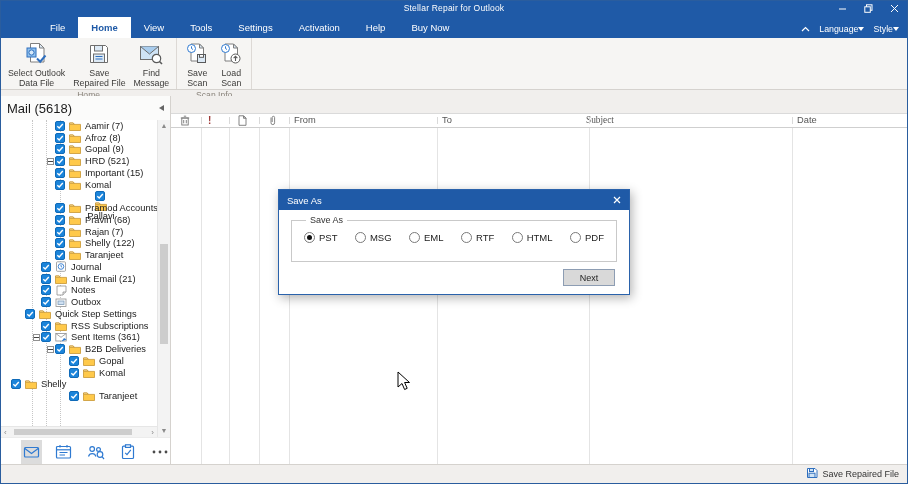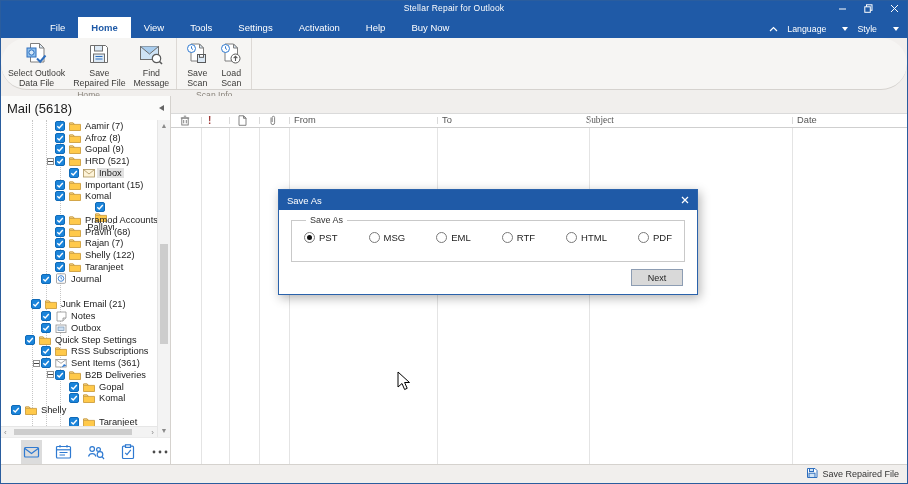--- a/index.html
+++ b/index.html
@@ -12,24 +12,24 @@
             display:flex;align-items:center;justify-content:center;}
   .titlebar .title{color:#fff;font-size:8.5px;letter-spacing:.2px;}
   .win-controls{position:absolute;right:8px;top:1px;display:flex;gap:16px;align-items:center;height:12px;}
   .win-controls span{display:inline-flex;align-items:center;justify-content:center;width:10px;height:10px;}
   
   .menubar{position:absolute;top:14px;left:0;right:0;height:23px;background:#1f5aa7;}
   #menu-tabs{position:absolute;left:36px;bottom:0;display:flex;height:21px;}
   .tab{color:#fff;font-size:9.5px;padding:0 13px;display:flex;align-items:center;height:21px;}
   .tab.active{background:#fff;color:#1f5aa7;font-weight:bold;}
   .menu-right{position:absolute;right:8px;bottom:4px;display:flex;align-items:center;gap:9px;color:#fff;font-size:8.8px;}
-  .menu-right-item{display:flex;align-items:center;gap:16px;}
+  .menu-right-item{display:flex;align-items:center;gap:0;}
   .caret-down{width:0;height:0;border-left:3px solid transparent;border-right:3px solid transparent;border-top:4px solid #fff;}
   
-  .ribbon{position:absolute;top:37px;left:0;right:0;height:52px;background:#f6f5f3;border-bottom:1px solid #d5d2ce;border-radius:29px;}
+  .ribbon{position:absolute;top:37px;left:0;right:0;height:52px;background:#f6f5f3;border-bottom:1px solid #d5d2ce;}
   #ribbon-groups{display:flex;height:100%;}
   .ribbon-group{display:flex;flex-direction:column;height:100%;border-right:1px solid #ddd9d5;padding:0 3px;}
   .rg-buttons{flex:1;display:flex;align-items:flex-start;padding-top:2px;}
   .rbtn{display:flex;flex-direction:column;align-items:center;font-size:8.8px;color:#3c3b39;
         padding:1px 4px;text-align:center;white-space:pre-line;line-height:1.18;cursor:default;}
   .rbtn svg{margin-bottom:1px;}
   .rg-label{font-size:8.6px;color:#8a847c;text-align:center;padding:0 0 3px;}
   
   .sidebar{position:absolute;top:95px;left:0;width:170px;bottom:19px;background:#fff;border-right:1px solid #d5d2ce;}
   .sidebar-header{position:absolute;top:0;left:0;right:0;height:24px;background:#fbfbfa;
@@ -60,21 +60,21 @@
   .main{position:absolute;top:95px;left:170px;right:0;bottom:19px;background:#fff;}
   .main-topstrip{position:absolute;top:0;left:0;right:0;height:17px;background:#f1efed;}
   .table-header{position:absolute;top:17px;left:0;right:0;height:15px;background:#fff;
                 border-top:1px solid #dadada;border-bottom:1px solid #cfcfcf;font-size:9.3px;color:#555;}
   .hcell{position:absolute;top:1px;}
   .hsep{position:absolute;top:3px;bottom:3px;border-left:1px solid #d9d9d9;}
   .table-body{position:absolute;top:32px;left:0;right:0;bottom:0;background:#fff;}
   .vgrid{position:absolute;top:0;bottom:0;border-left:1px solid #e4e4e4;}
   .imp{color:#9e3a38;font-weight:bold;font-size:10px;}
   
-  .dialog{position:absolute;left:277px;top:188px;width:420px;height:106px;background:#fff;
+  .dialog{position:absolute;left:277px;top:188px;width:352px;height:106px;background:#fff;
           border:1px solid #2a62ab;box-shadow:2px 3px 10px rgba(0,0,0,.3);z-index:50;}
   .dialog-title{height:20px;background:#1f5aa7;color:#fff;font-size:9.5px;display:flex;
                 align-items:center;justify-content:space-between;padding:0 8px;}
   .dialog fieldset{margin:5px 12px 0;border:1px solid #c9c9c9;height:47px;padding:0 12px;}
   .dialog legend{font-size:9px;color:#333;padding:0 4px;margin-left:2px;}
   .opts{display:flex;justify-content:space-between;align-items:center;margin-top:7px;}
   .radio-opt{display:flex;align-items:center;font-size:9.5px;color:#222;}
   .radio{width:11px;height:11px;border:1px solid #7a7a7a;border-radius:50%;background:#fff;
          display:inline-flex;align-items:center;justify-content:center;margin-right:4px;flex:none;}
   .radio.checked::after{content:"";width:5px;height:5px;border-radius:50%;background:#111;}
@@ -264,36 +264,20 @@
             </svg>
           </span>
           <span class="ticon">
             <svg width="12" height="10">
               <path d="M0.5,2 L4.2,2 L5.4,3.4 L11.5,3.4 L11.5,9.5 L0.5,9.5 Z" fill="#ffc94a" stroke="#c89632" stroke-width="0.8"></path>
               <path d="M0.5,2 L4.2,2 L5.4,3.4 L0.5,3.4 Z" fill="#ffe9a8" stroke="#c89632" stroke-width="0.8"></path>
             </svg>
           </span>
           <span class="tlabel">HRD (521)</span>
         </div>
-        <div class="tree-row" style="padding-left: 58px;">
-          <div class="slot"></div>
-          <span class="cb">
-            <svg width="10" height="10">
-              <rect x="0.5" y="0.5" width="9" height="9" rx="1.5" fill="#1b84da" stroke="#0f6ab8"></rect>
-              <path d="M2.3,5.2 L4.2,7 L7.8,3" fill="none" stroke="#fff" stroke-width="1.4"></path>
-            </svg>
-          </span>
-          <span class="ticon">
-            <svg width="12" height="10">
-              <rect x="0.5" y="1.5" width="11" height="7.5" fill="#fdf3d8" stroke="#ab935e" stroke-width="0.8"></rect>
-              <path d="M0.5,1.5 L6,6 L11.5,1.5" fill="none" stroke="#ab935e" stroke-width="0.8"></path>
-            </svg>
-          </span>
-          <span class="tlabel selected">Inbox</span>
-        </div>
         <div class="tree-row" style="padding-left: 44px;">
           <div class="slot"></div>
           <span class="cb">
             <svg width="10" height="10">
               <rect x="0.5" y="0.5" width="9" height="9" rx="1.5" fill="#1b84da" stroke="#0f6ab8"></rect>
               <path d="M2.3,5.2 L4.2,7 L7.8,3" fill="none" stroke="#fff" stroke-width="1.4"></path>
             </svg>
           </span>
           <span class="ticon">
             <svg width="12" height="10">
@@ -425,21 +409,21 @@
           </span>
           <span class="ticon">
             <svg width="12" height="11">
               <rect x="1.5" y="0.8" width="9" height="9.5" rx="1" fill="#fff" stroke="#8f8f8f" stroke-width="0.8"></rect>
               <circle cx="6" cy="5.5" r="2.8" fill="none" stroke="#2f7ad1" stroke-width="0.9"></circle>
               <path d="M6,4 L6,5.5 L7.2,6.2" stroke="#2f7ad1" fill="none" stroke-width="0.9"></path>
             </svg>
           </span>
           <span class="tlabel">Journal</span>
         </div>
-        <div class="tree-row" style="padding-left: 20px; margin-top: 14px;">
+        <div class="tree-row" style="padding-left: 30px;">
           <div class="slot"></div>
           <span class="cb">
             <svg width="10" height="10">
               <rect x="0.5" y="0.5" width="9" height="9" rx="1.5" fill="#1b84da" stroke="#0f6ab8"></rect>
               <path d="M2.3,5.2 L4.2,7 L7.8,3" fill="none" stroke="#fff" stroke-width="1.4"></path>
             </svg>
           </span>
           <span class="ticon">
             <svg width="12" height="10">
               <path d="M0.5,2 L4.2,2 L5.4,3.4 L11.5,3.4 L11.5,9.5 L0.5,9.5 Z" fill="#ffc94a" stroke="#c89632" stroke-width="0.8"></path>

